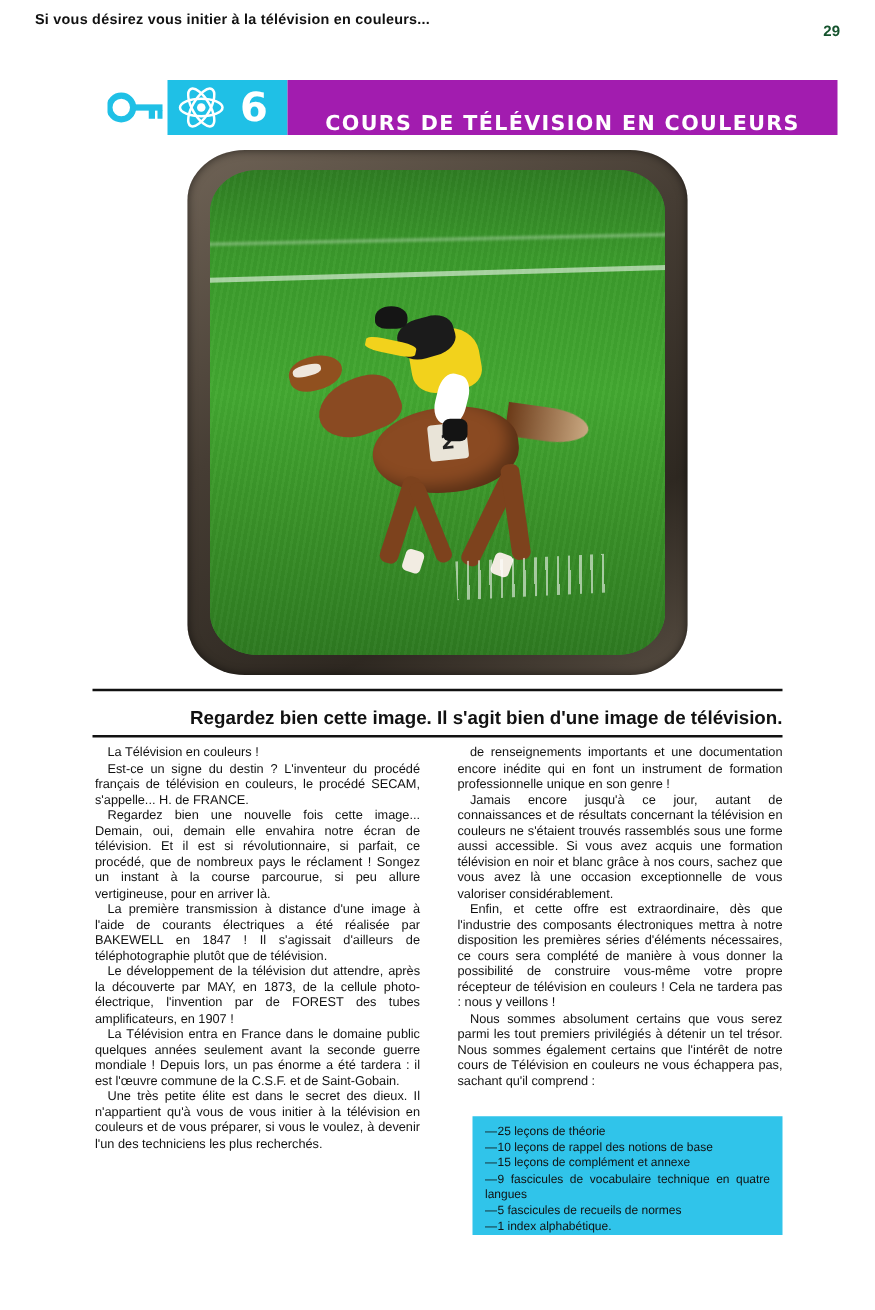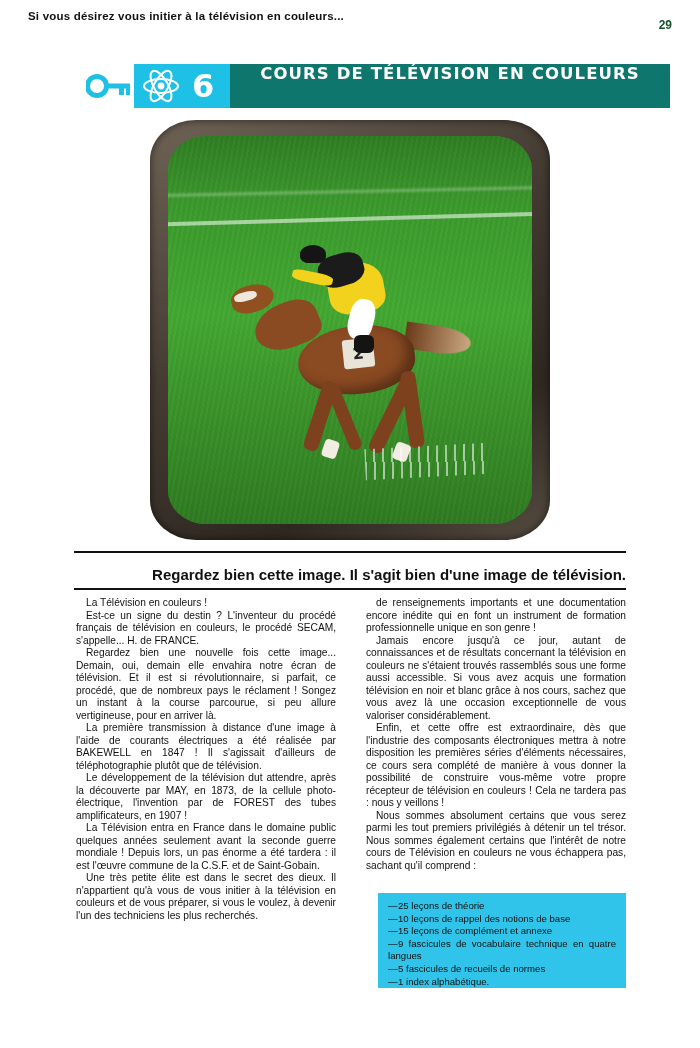--- a/index.html
+++ b/index.html
@@ -75,23 +75,23 @@
   }
   .banner-num span {
     font-family: "DejaVu Sans", sans-serif;
     font-size: 32px;
     font-weight: bold;
     color: #ffffff;
     line-height: 1;
   }
   .banner-title {
     flex: 1;
-    background: #0f766e;
-    display: flex;
-    align-items: flex-start;
+    background: #a21caf;
+    display: flex;
+    align-items: flex-end;
     justify-content: center;
   }
   .banner-title span {
     font-family: "DejaVu Sans", sans-serif;
     color: #ffffff;
     font-weight: bold;
     font-size: 16.5px;
     letter-spacing: 1.1px;
   }
 

